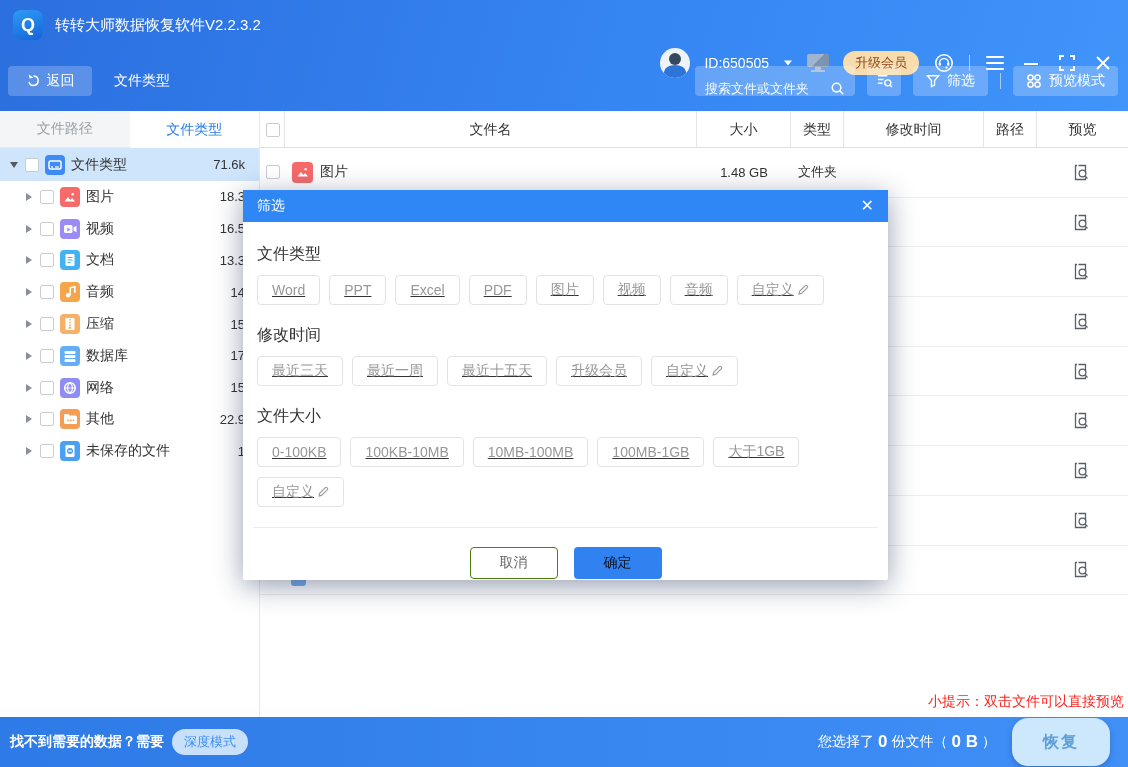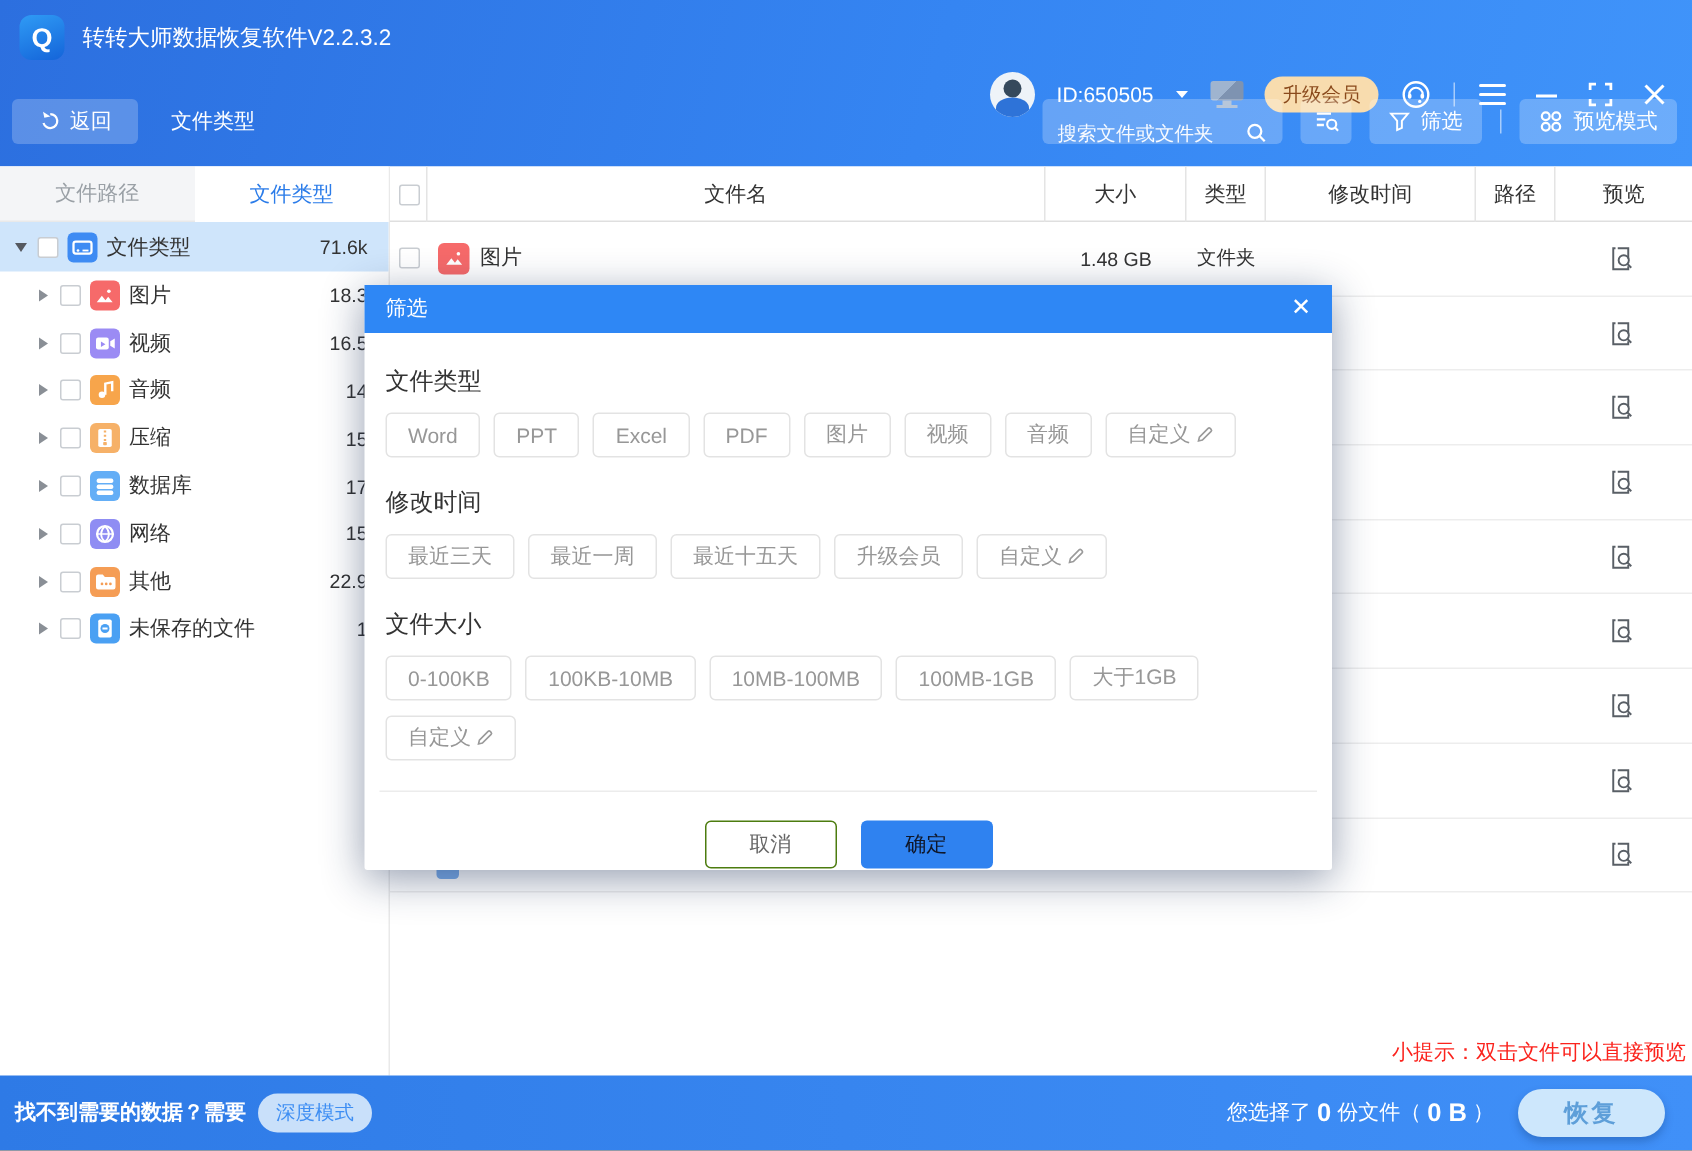--- a/index.html
+++ b/index.html
@@ -78,40 +78,40 @@
   .preview-btn { width:20px; height:20px; background:none; border:none; cursor:pointer; display:flex; align-items:center; justify-content:center; }
   .peek { position:absolute; left:31px; top:466px; width:15px; height:9px; border-radius:3px; background:#7caeec; }
   
   .modal { position:absolute; left:243px; top:190px; width:645px; height:390px; background:#fff; border-radius:2px;
     box-shadow:0 6px 28px rgba(20,40,80,.45); z-index:50; }
   .modal-head { height:32px; background:#2e87f5; display:flex; align-items:center; padding:0 14px; }
   .modal-title { color:#fff; font-size:14px; }
   .modal-close { margin-left:auto; background:none; border:none; color:#fff; font-size:16px; cursor:pointer; line-height:1; }
   .modal-body { padding:22px 14px 0 14px; }
   .sec-title { font-size:16px; color:#333; }
-  .chip-row { display:flex; flex-wrap:wrap; margin-top:10px; gap:9px; }
+  .chip-row { display:flex; flex-wrap:wrap; margin-top:10px; gap:9px;text-decoration:underline; }
   .chip { height:30px; padding:0 14px; background:#fff; border:1px solid #e3e3e3; border-radius:4px;
     color:#979797; font-size:14px; display:flex; align-items:center; gap:3px; cursor:pointer; font-family:"Liberation Sans",sans-serif; }
   .sec { margin-bottom:20px; }
   .sec:nth-child(2){ margin-bottom:20px; }
   .modal-divider { border-top:1px solid #ececec; margin:16px 10px 0 10px; }
   .modal-foot { display:flex; justify-content:center; gap:16px; margin-top:19px; }
   .btn-cancel { width:88px; height:32px; background:#fff; border:1px solid #4d7c0f; border-radius:4px; color:#666; font-size:14px; cursor:pointer; }
   .btn-ok { width:88px; height:32px; background:#2f82f0; border:none; border-radius:4px; color:#0f172a; font-size:14px; cursor:pointer; }
   
   .tip { position:absolute; right:4px; top:693px; color:#fb231d; font-size:14px; z-index:5; }
   .footer { position:absolute; left:0; bottom:0; width:1128px; height:50px;
     background:linear-gradient(90deg,#2e7ae6,#4090f8); display:flex; align-items:center; }
   .foot-left { display:flex; align-items:center; margin-left:10px; gap:8px; }
   .foot-q { color:#fff; font-size:14px; font-weight:bold; }
   .deep-btn { height:26px; padding:0 12px; border-radius:13px; background:#c9e0fa; color:#3e8ef3; font-size:13px; border:none; cursor:pointer; }
   .foot-right { margin-left:auto; display:flex; align-items:center; margin-right:18px; gap:16px; }
   .sel-text { color:#fff; font-size:14px; display:flex; align-items:center; gap:4px; }
   .sel-text b { font-size:17px; font-weight:bold; }
-  .recover-btn { width:98px; height:32px; border-radius:16px; background:#cde7fc; color:#5e9fd9; font-weight:bold;
+  .recover-btn { width:98px; height:48px; border-radius:16px; background:#cde7fc; color:#5e9fd9; font-weight:bold;
     font-size:16px; border:none; cursor:pointer; box-shadow:0 3px 6px rgba(0,30,80,.25); letter-spacing:2px; }
 </style>
 </head>
 <body>
 
 <div id="app">
 
   <div class="header">
     <div class="titlebar">
       <div class="logo">Q</div>
@@ -256,20 +256,34 @@
             </svg>
           </span>
           <span class="tlabel">视频</span>
           <span class="tcount">16.5</span>
         </div>
         <div class="tree-row">
           <span class="tw">
             <i class="arr-r"></i>
           </span>
           <span class="cbx"></span>
+          <span class="ticon" style="background: rgb(69, 177, 245);">
+            <svg width="18" height="18" viewBox="0 0 18 18">
+              <rect x="4.5" y="3" width="9" height="12" rx="1.2" fill="#fff"></rect>
+              <path d="M6.5 6.5h5M6.5 9h5M6.5 11.5h3.2" stroke="#45b1f5" stroke-width="1.2"></path>
+            </svg>
+          </span>
+          <span class="tlabel">文档</span>
+          <span class="tcount">13.3</span>
+        </div>
+        <div class="tree-row">
+          <span class="tw">
+            <i class="arr-r"></i>
+          </span>
+          <span class="cbx"></span>
           <span class="ticon" style="background: rgb(247, 165, 75);">
             <svg width="18" height="18" viewBox="0 0 18 18">
               <circle cx="7" cy="12.2" r="2.2" fill="#fff"></circle>
               <path d="M9.2 12.2V4.8l4.6-1v6" stroke="#fff" stroke-width="1.6" fill="none"></path>
             </svg>
           </span>
           <span class="tlabel">音频</span>
           <span class="tcount">14</span>
         </div>
         <div class="tree-row">

